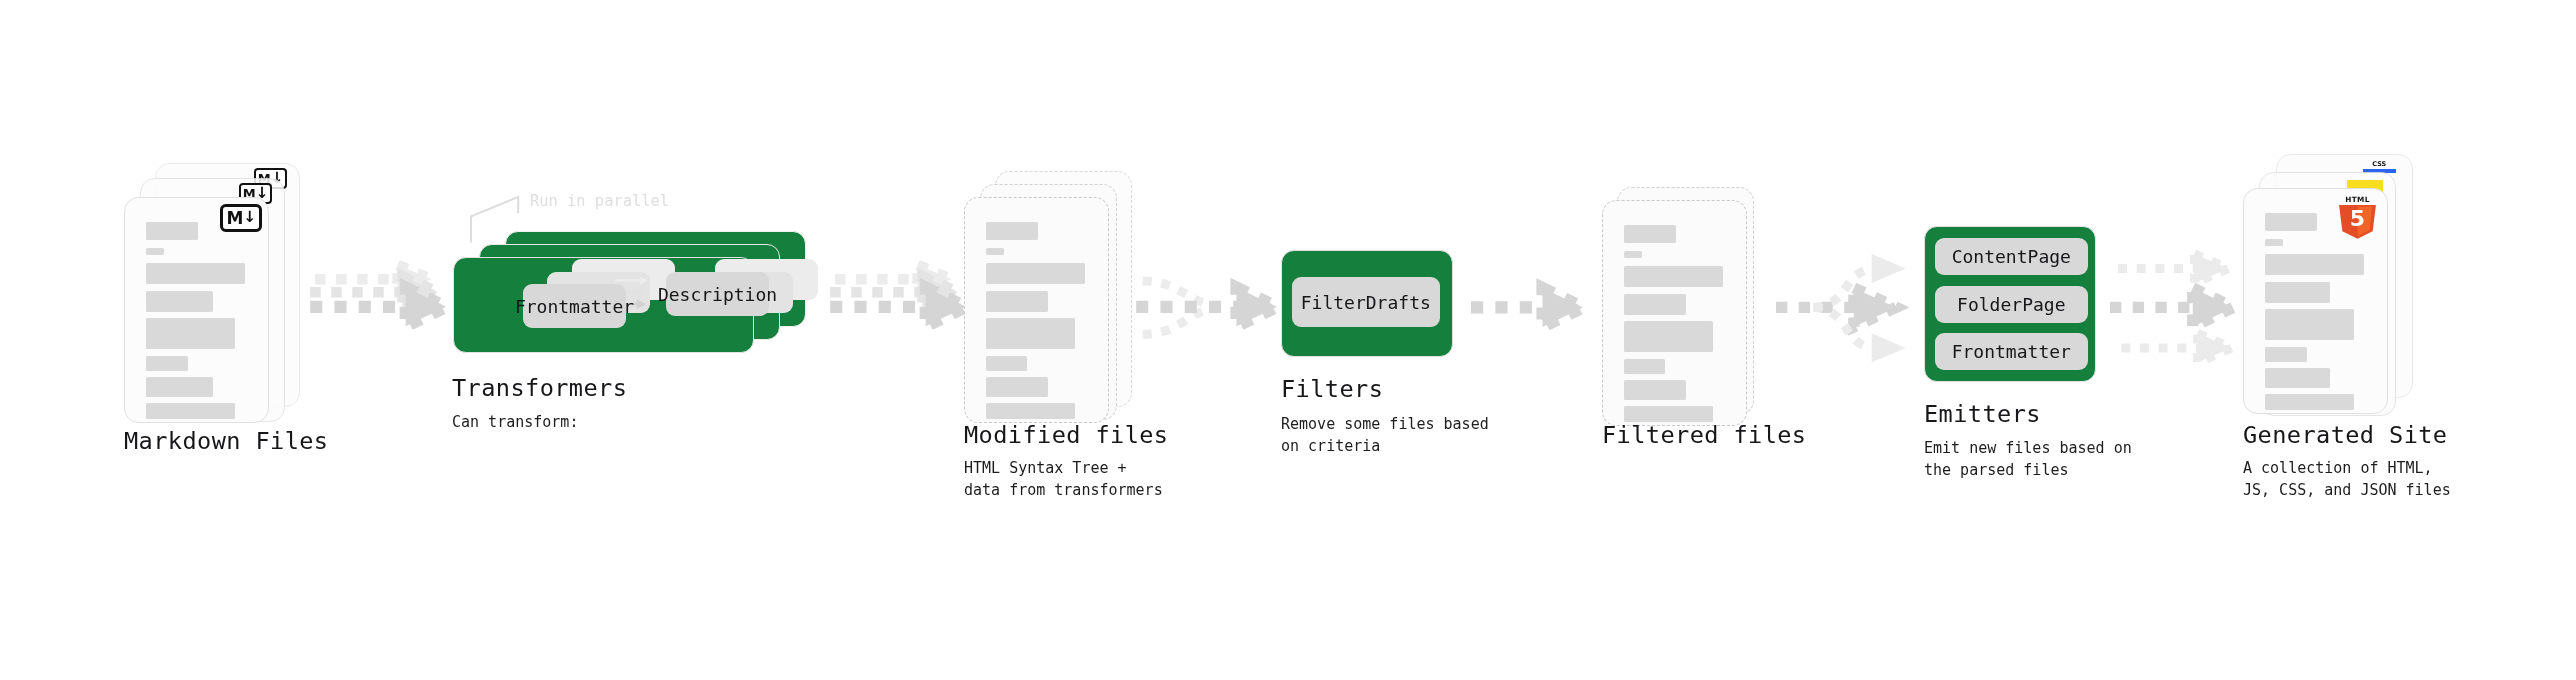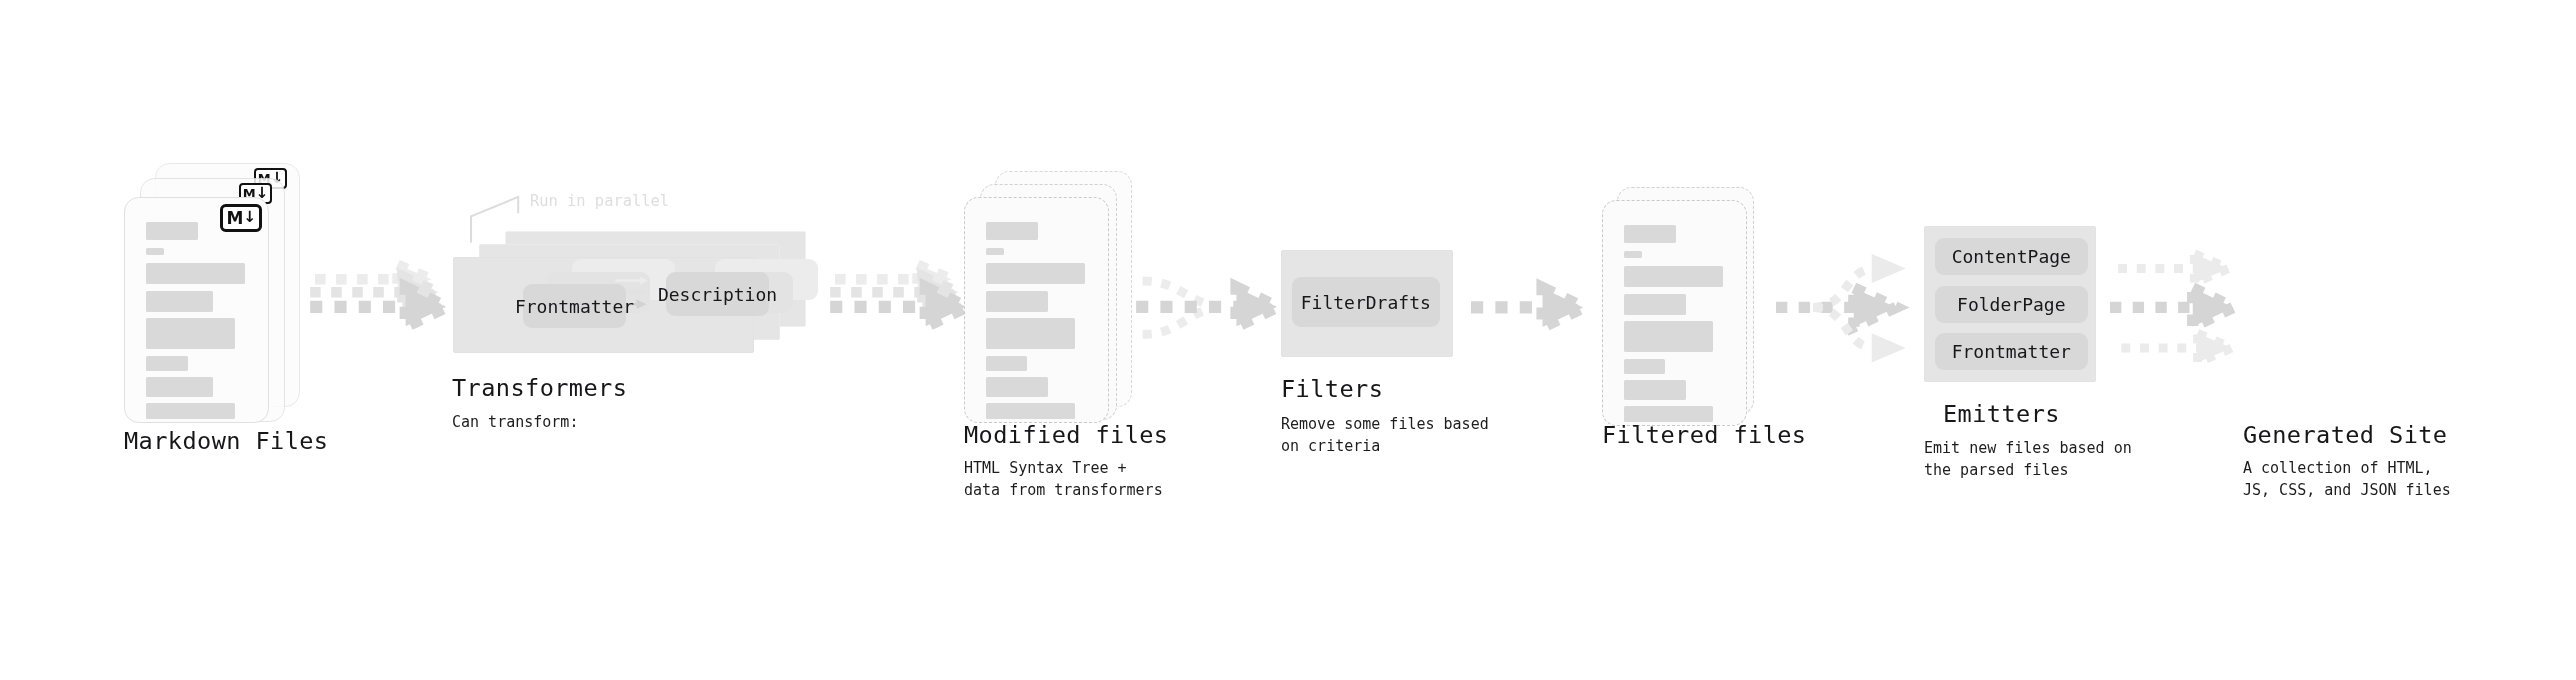--- a/index.html
+++ b/index.html
@@ -61,22 +61,22 @@
   .js-badge{position:absolute;width:36px;height:18px;background:#f7df1e;}
   .css-badge{position:absolute;width:32.5px;height:4.1px;background:#2965f1;}
   .css-badge .t{
     position:absolute;top:-9px;left:0;width:32.5px;text-align:center;
     font-family:"DejaVu Sans","Liberation Sans",sans-serif;
     font-size:6.5px;font-weight:bold;color:#111;
   }
 
   
   .gbox{
-    position:absolute;border:1.6px solid #e2e2e2;border-radius:2px;
-    background:#e5e5e5;box-sizing:border-box;
+    position:absolute;border:1.6px solid #e2e2e2;border-radius:13px;
+    background:#15803d;box-sizing:border-box;
   }
   .chip{
     position:absolute;background:#d8d8d8;border-radius:9px;
     display:flex;align-items:center;justify-content:center;
     font-size:18px;color:#17171a;white-space:nowrap;
   }
   .chip.ghost1{background:#e3e3e3;}
   .chip.ghost2{background:#ececec;}
 
   
@@ -275,37 +275,64 @@
     <div class="chip" style="left:9.8px;top:11.4px;width:153px;height:37px;">
       <span>ContentPage</span>
     </div>
     <div class="chip" style="left:9.8px;top:59px;width:153px;height:37px;">
       <span>FolderPage</span>
     </div>
     <div class="chip" style="left:9.8px;top:106px;width:153px;height:37px;">
       <span>Frontmatter</span>
     </div>
   </div>
-  <div class="title" style="left:1924px;top:400px;margin-left:19px;">Emitters</div>
+  <div class="title" style="left:1924px;top:400px;">Emitters</div>
   <div class="sub" style="left:1924px;top:437px;">Emit new files based on
 the parsed files</div>
 
   <svg class="abs" style="left:2110px;top:244px;" width="146" height="130" viewBox="0 0 180 160">
     <g stroke="#ebebeb" stroke-width="11" stroke-dasharray="11 12" fill="#ebebeb">
       <line x1="10" y1="30" x2="108" y2="30"></line>
         <polygon points="104,12 146,30 104,48"></polygon>
     </g>
     <g stroke="#d5d5d5" stroke-width="14" stroke-dasharray="14 14" fill="#d5d5d5">
       <line x1="0" y1="78" x2="106" y2="78"></line>
         <polygon points="102,54 152,78 102,102"></polygon>
     </g>
     <g stroke="#ebebeb" stroke-width="11" stroke-dasharray="11 12" fill="#ebebeb">
       <line x1="14" y1="128" x2="112" y2="128"></line>
         <polygon points="108,110 150,128 108,146"></polygon>
     </g>
   </svg>
 
+  <div class="stack" style="left:2243px;top:154px;width:203px;height:276px;">
+    <div class="sheet back2" style="left:32.5px;top:0px;width:137px;height:244px;"></div>
+    <div class="css-badge" style="left:120px;top:14.6px;">
+      <div class="t">CSS</div>
+    </div>
+
+    <div class="sheet back1" style="left:16.3px;top:18px;width:137px;height:244px;"></div>
+    <div class="js-badge" style="left:104px;top:26px;"></div>
+
+    <div class="sheet" style="left:0px;top:34px;width:145px;height:226px;">
+      <div class="bar" style="left:21px;top:24.4px;width:52px;height:18px;"></div>
+      <div class="bar" style="left:21px;top:50px;width:18px;height:6.5px;"></div>
+      <div class="bar" style="left:21px;top:65px;width:99px;height:21px;"></div>
+      <div class="bar" style="left:21px;top:93px;width:65px;height:21px;"></div>
+      <div class="bar" style="left:21px;top:120px;width:89px;height:31px;"></div>
+      <div class="bar" style="left:21px;top:158px;width:42px;height:14.6px;"></div>
+      <div class="bar" style="left:21px;top:179px;width:65px;height:19.5px;"></div>
+      <div class="bar" style="left:21px;top:205px;width:89px;height:16.3px;"></div>
+    </div>
+
+    <div class="html5" style="left:96px;top:41px;">
+      <div class="lbl">HTML</div>
+      <div class="shield"></div>
+      <div class="shield-in"></div>
+      <div class="five">5</div>
+    </div>
+  </div>
   <div class="title" style="left:2243px;top:421px;">Generated Site</div>
   <div class="sub" style="left:2243px;top:457px;">A collection of HTML,
 JS, CSS, and JSON files</div>
 
 </div>
 
 
 </body></html>

